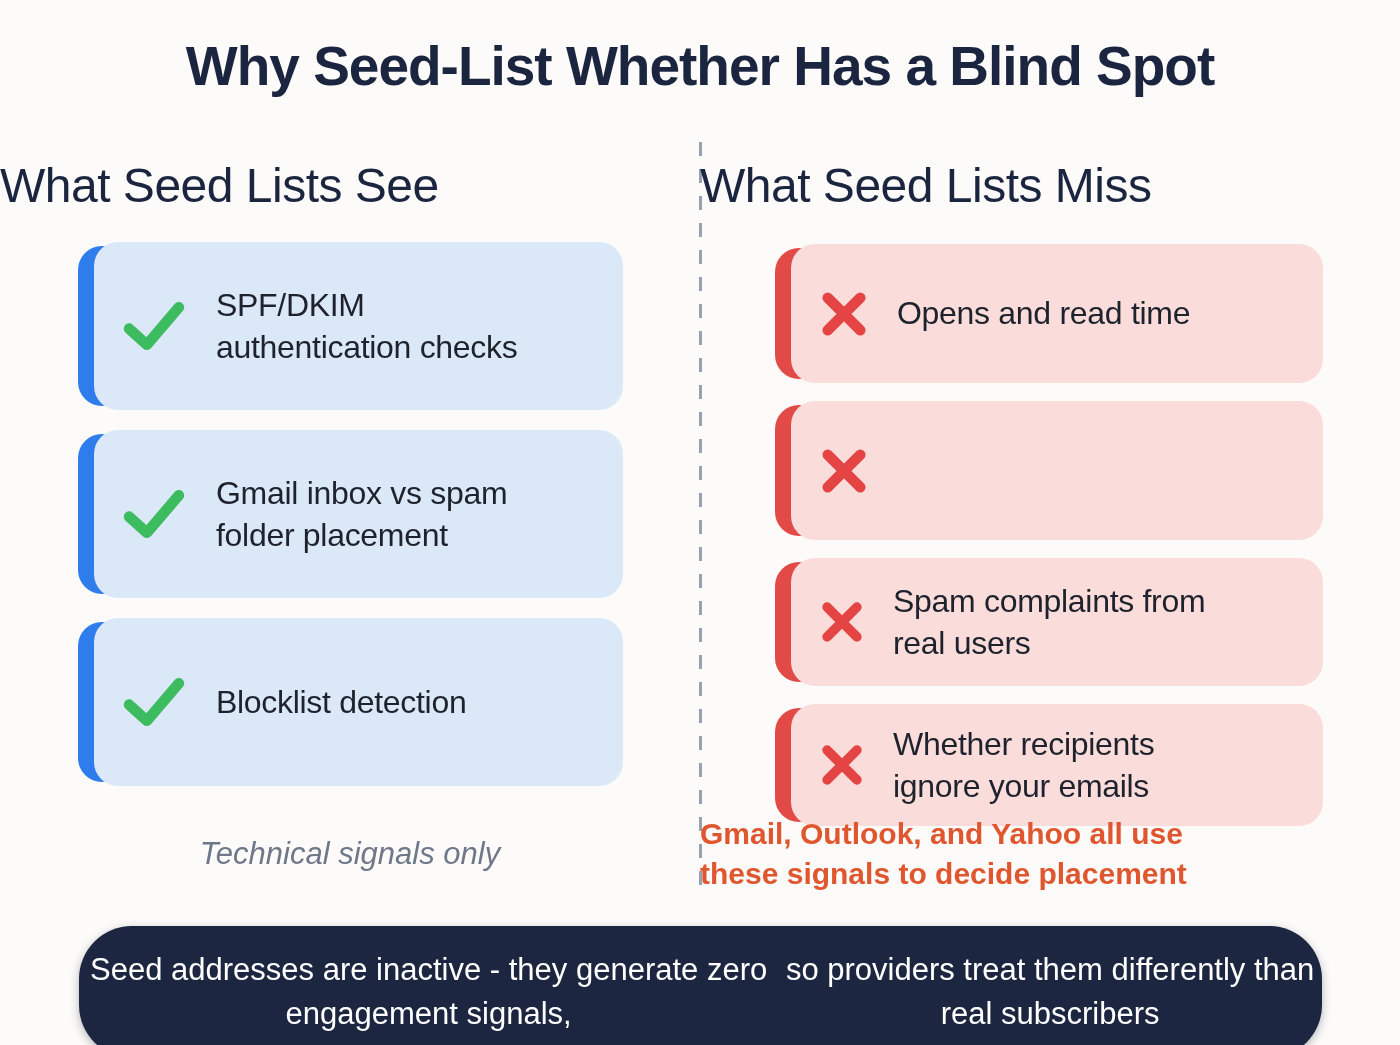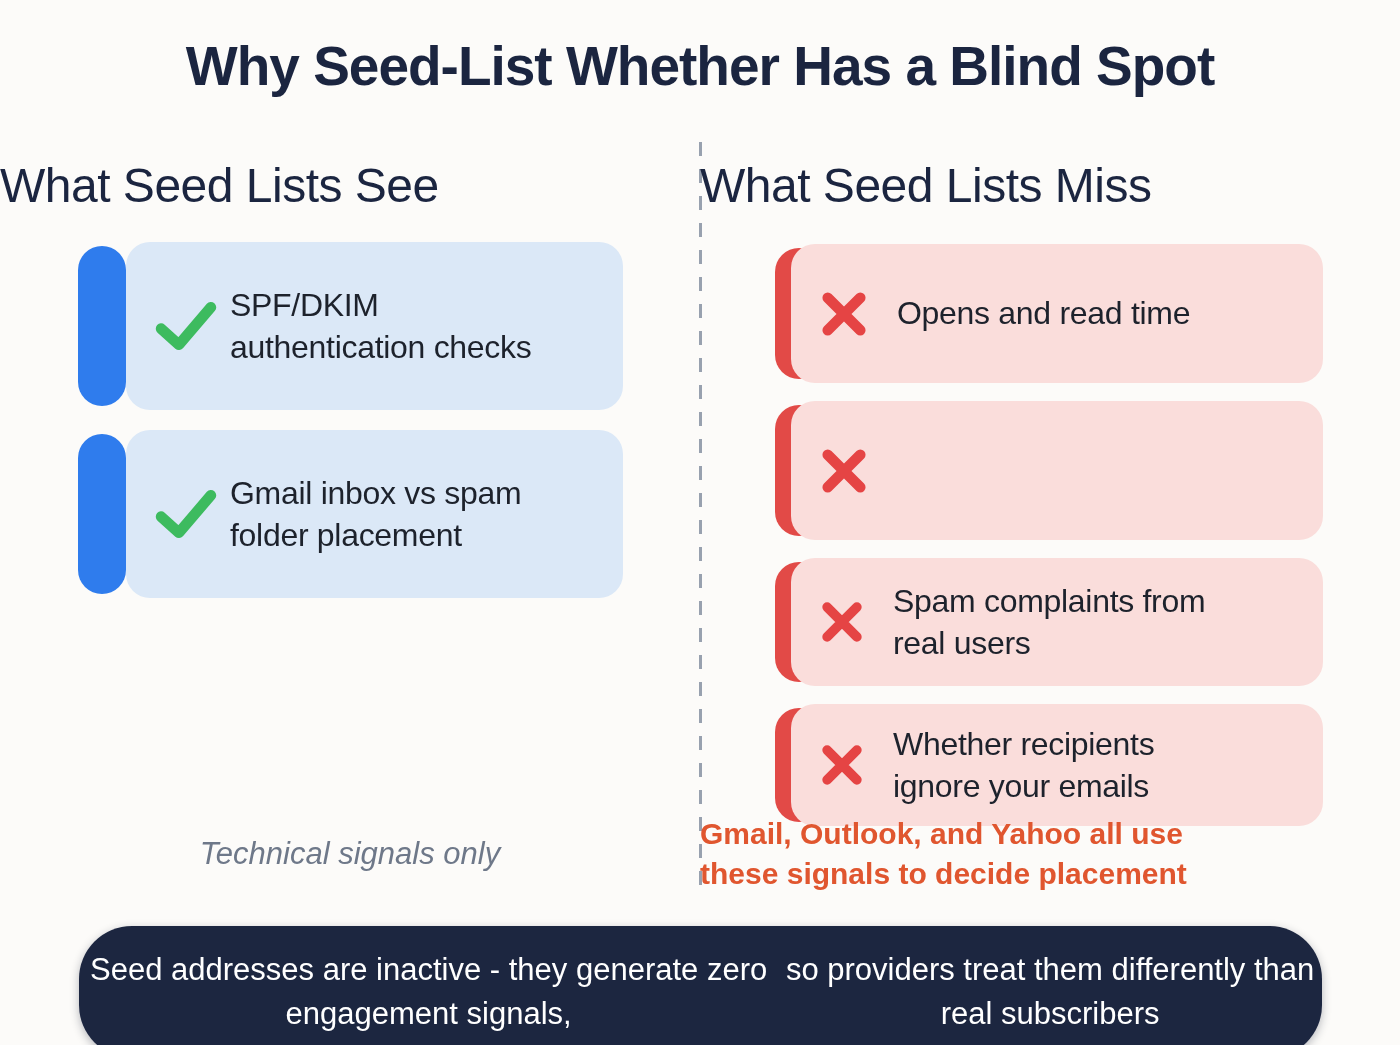--- a/index.html
+++ b/index.html
@@ -60,21 +60,21 @@
     position:absolute;left:0;top:4px;bottom:4px;width:48px;
     border-radius:26px;
   }
   .card.blue .accent{background:var(--left-accent);}
   .card.pink .accent{background:var(--right-accent);}
   .card-body{
     position:absolute;top:0;bottom:0;left:16px;right:0;
     border-radius:24px;
     display:flex;align-items:center;
   }
-  .card.blue .card-body{background:var(--left-card-bg);padding:0 24px 0 28px;gap:12px;margin-left:32px;}
+  .card.blue .card-body{background:var(--left-card-bg);padding:0 24px 0 28px;gap:30px;}
   .card.pink .card-body{background:var(--right-card-bg);padding:0 24px 0 30px;gap:30px;}
   .icon{flex:0 0 auto;display:flex;align-items:center;justify-content:center;}
   .card-label{
     font-size:32px;line-height:1.32;color:var(--card-text);
     letter-spacing:-0.3px;
   }
   .card-label span{display:block;}
   .footnote-gray{
     position:absolute;left:0;top:836px;width:700px;
     text-align:center;font-style:italic;
@@ -136,20 +136,33 @@
             <path d="M8 32 L28 50 L64 8" stroke="var(--check-green)" stroke-width="12" stroke-linecap="round" stroke-linejoin="round"></path>
           </svg>
         </span>
         <div class="card-label">
           <span>Gmail inbox vs spam</span>
           <span>folder placement</span>
         </div>
       </div>
     </div>
 
+    <div class="card blue">
+      <div class="accent"></div>
+      <div class="card-body">
+        <span class="icon">
+          <svg width="64" height="52" viewBox="0 0 72 58" fill="none">
+            <path d="M8 32 L28 50 L64 8" stroke="var(--check-green)" stroke-width="12" stroke-linecap="round" stroke-linejoin="round"></path>
+          </svg>
+        </span>
+        <div class="card-label">
+          <span>Blocklist detection</span>
+        </div>
+      </div>
+    </div>
 
   </div>
 
   <p class="footnote-gray">Technical signals only</p>
 
   <div class="cards right">
 
     <div class="card pink">
       <div class="accent"></div>
       <div class="card-body">

